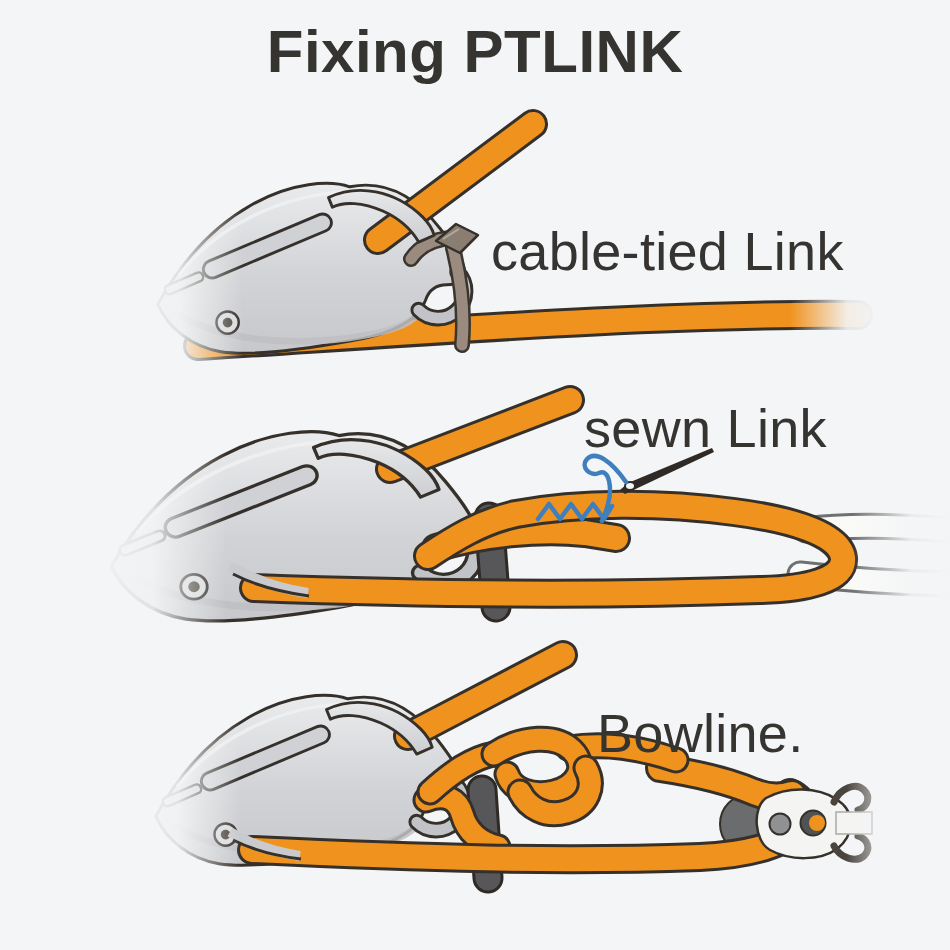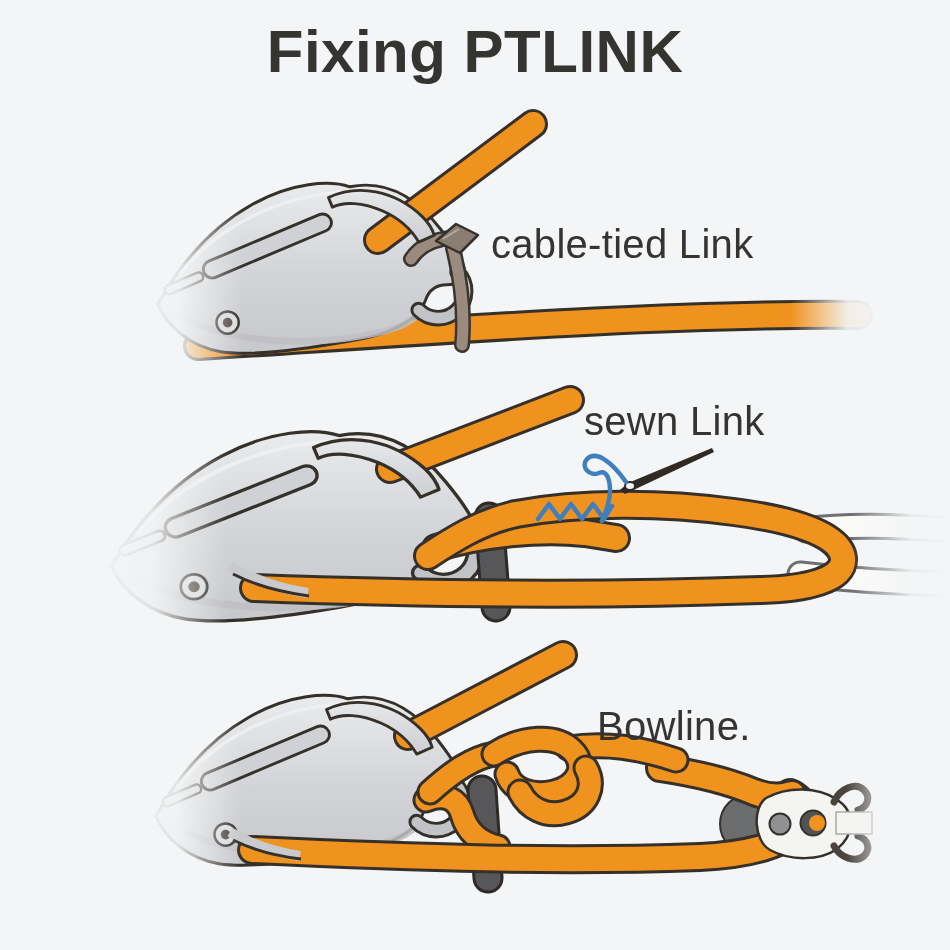--- a/index.html
+++ b/index.html
@@ -7,21 +7,21 @@
     --device-gray:#D3D4D6; --pin-gray:#57575A; --cable-tie-tan:#9A8B7E;
     --thread-blue:#3F7FBE; --ring-white:#FAFAF8; --text-dark:#353431;
   }
   *{margin:0;padding:0;box-sizing:border-box}
   body{width:950px;height:950px;font-family:"Liberation Sans",sans-serif}
   .canvas{position:relative;width:950px;height:950px;overflow:hidden;
           background:var(--background);}
   .title{position:absolute;top:22px;left:0;right:0;text-align:center;
          font-weight:bold;font-size:60px;line-height:1;color:var(--text-dark);
          letter-spacing:.5px}
-  .fig-label{position:absolute;font-size:40px;line-height:1;color:var(--text-dark);
+  .fig-label{position:absolute;font-size:54px;line-height:1;color:var(--text-dark);
              letter-spacing:.3px;white-space:nowrap}
   .fig-label.l1{left:491px;top:224px}
   .fig-label.l2{left:584px;top:401px}
   .fig-label.l3{left:597px;top:706px}
   svg.art{position:absolute;left:0;top:0}
   
   .ro{stroke:var(--outline);stroke-width:30;fill:none;stroke-linecap:round;stroke-linejoin:round}
   .rc{stroke:var(--rope-orange);stroke-width:24;fill:none;stroke-linecap:round;stroke-linejoin:round}
   .ko{stroke:var(--outline);stroke-width:27;fill:none;stroke-linecap:round;stroke-linejoin:round}
   .kc{stroke:var(--rope-orange);stroke-width:21;fill:none;stroke-linecap:round;stroke-linejoin:round}

